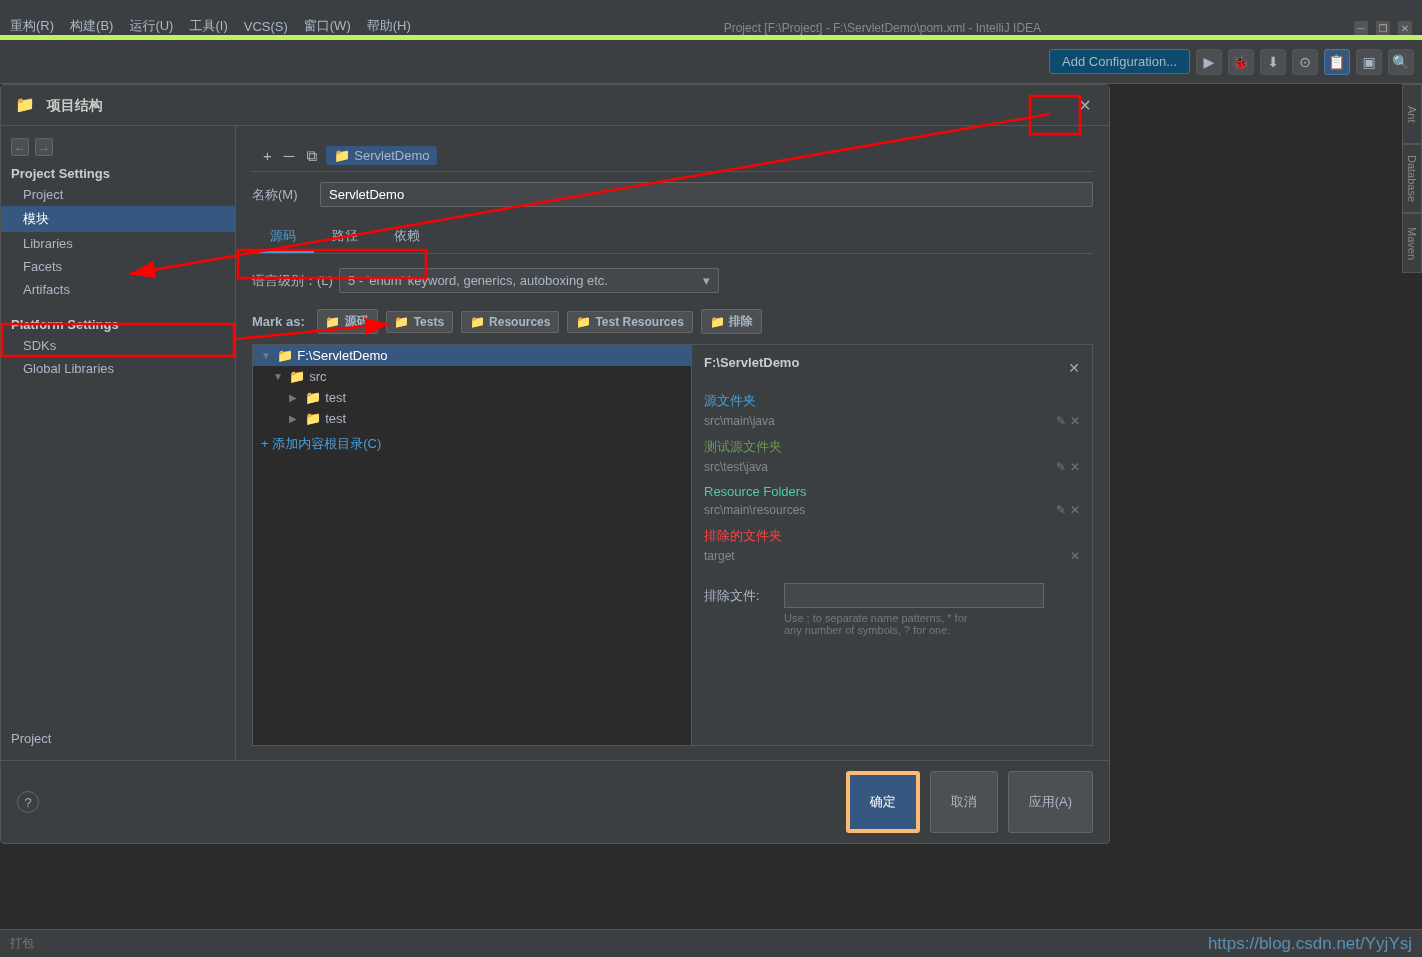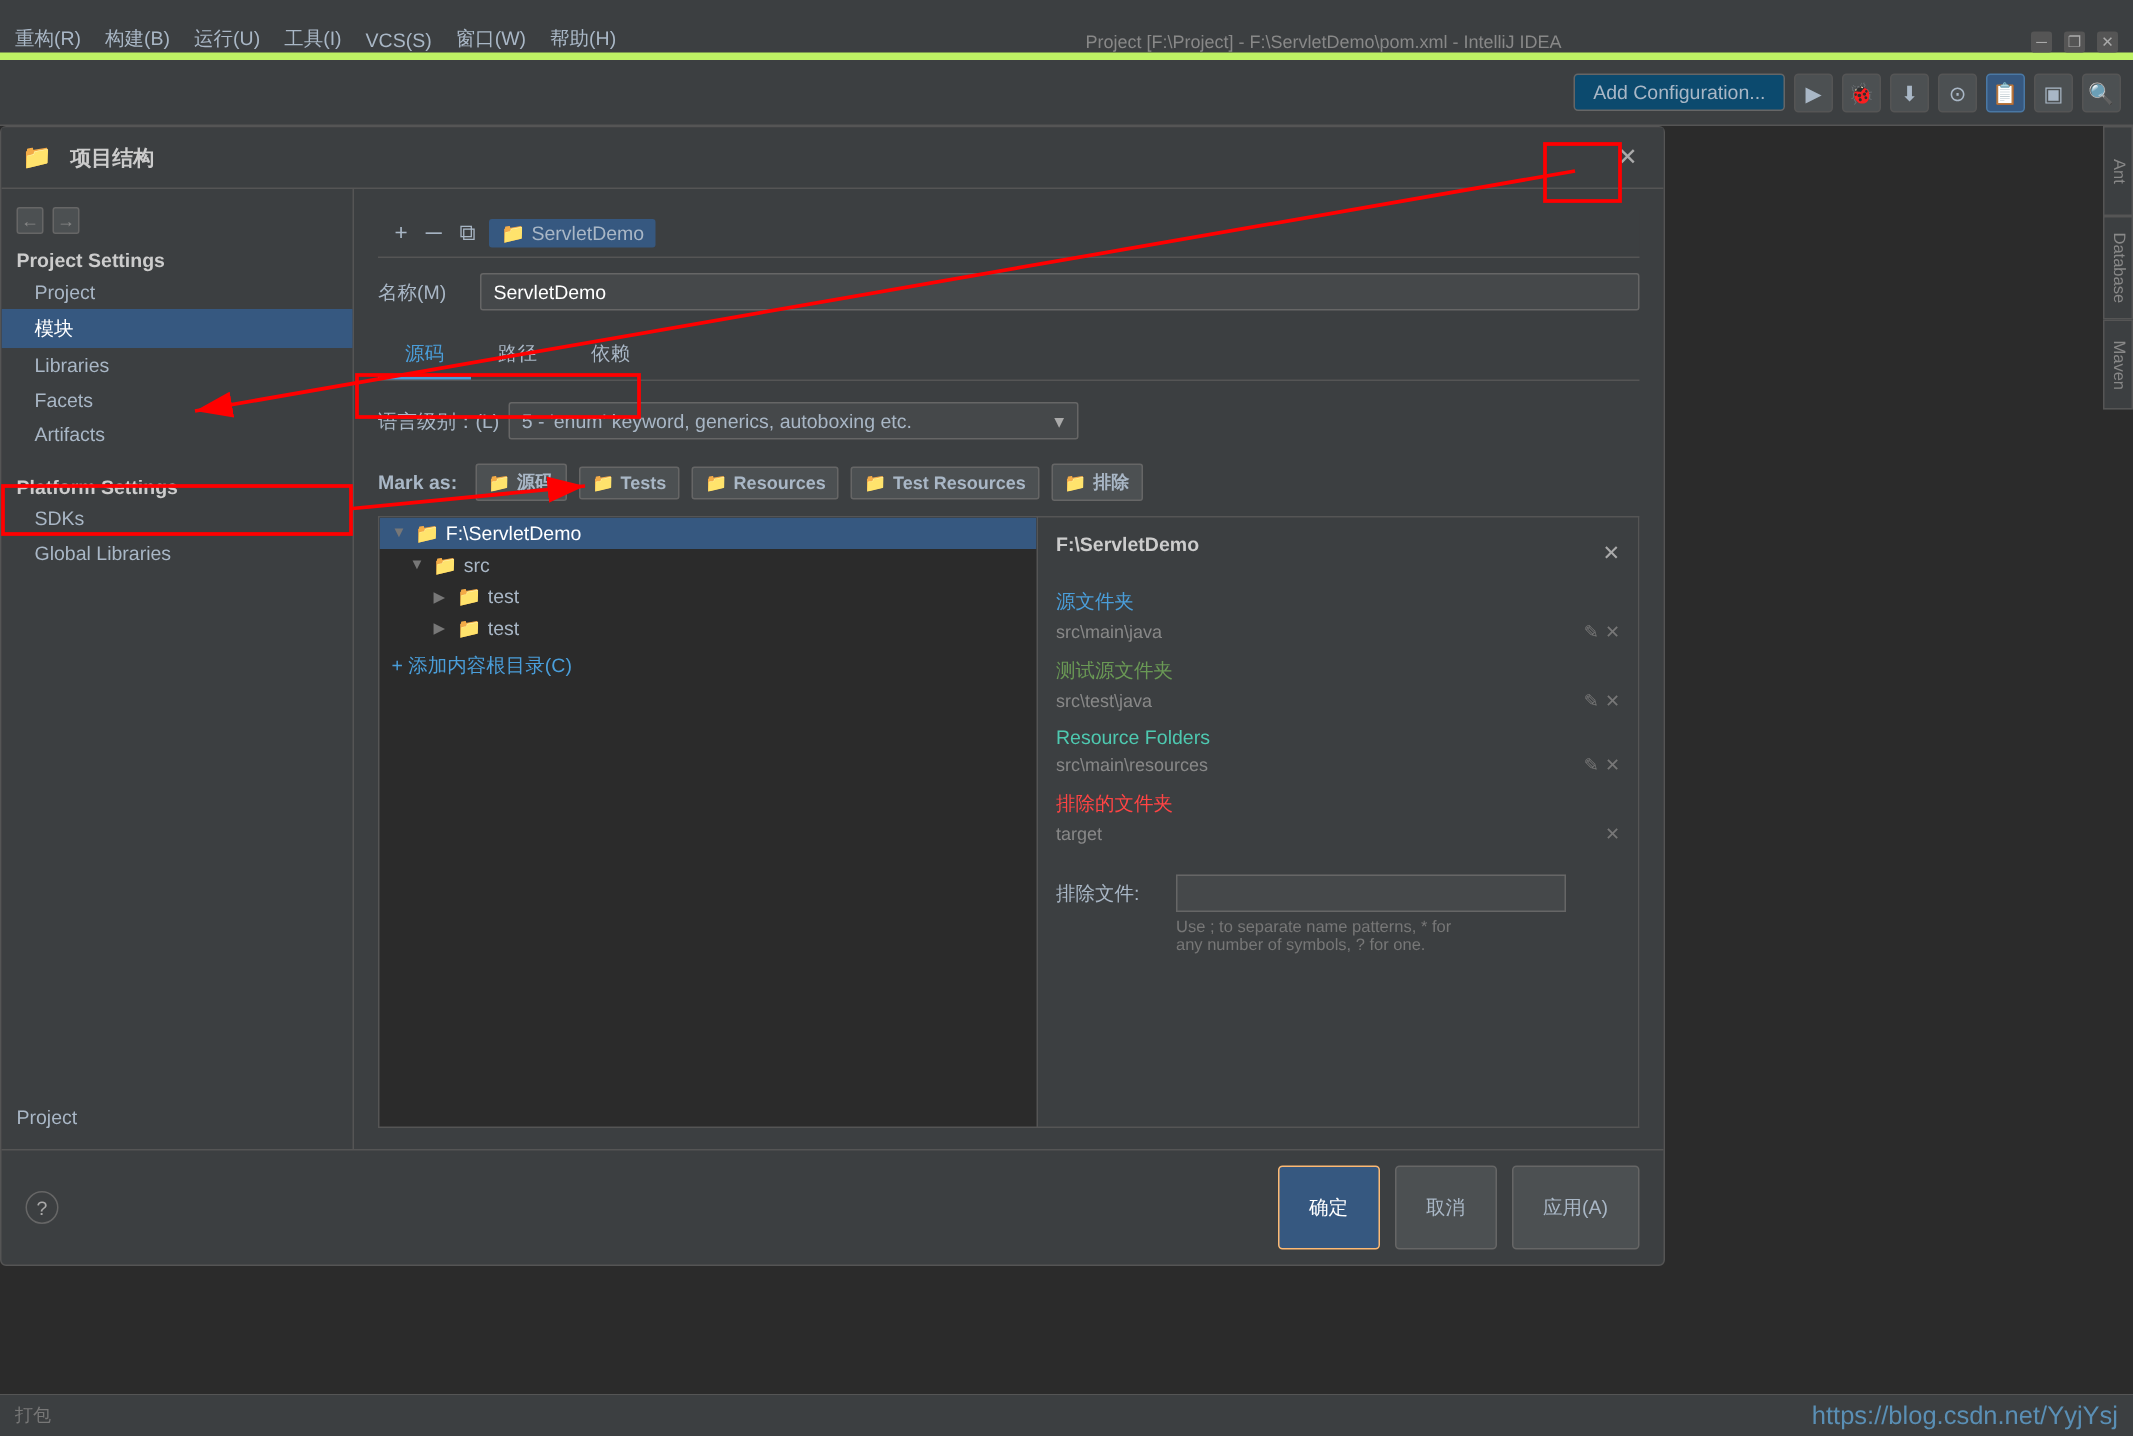--- a/index.html
+++ b/index.html
@@ -395,21 +395,21 @@
       display: flex;
       justify-content: space-between;
       align-items: center;
     }
     .footer-btns {
       display: flex;
       gap: 10px;
     }
     .btn-primary {
       background: #365880;
-      border: 1px solid #fdba74;
+      border: 4px solid #fdba74;
       color: #fff;
       padding: 18px 20px;
       border-radius: 3px;
       cursor: pointer;
       font-size: 13px;
     }
     .btn-secondary {
       background: #4c5052;
       border: 1px solid #666;
       color: #a9b7c6;

